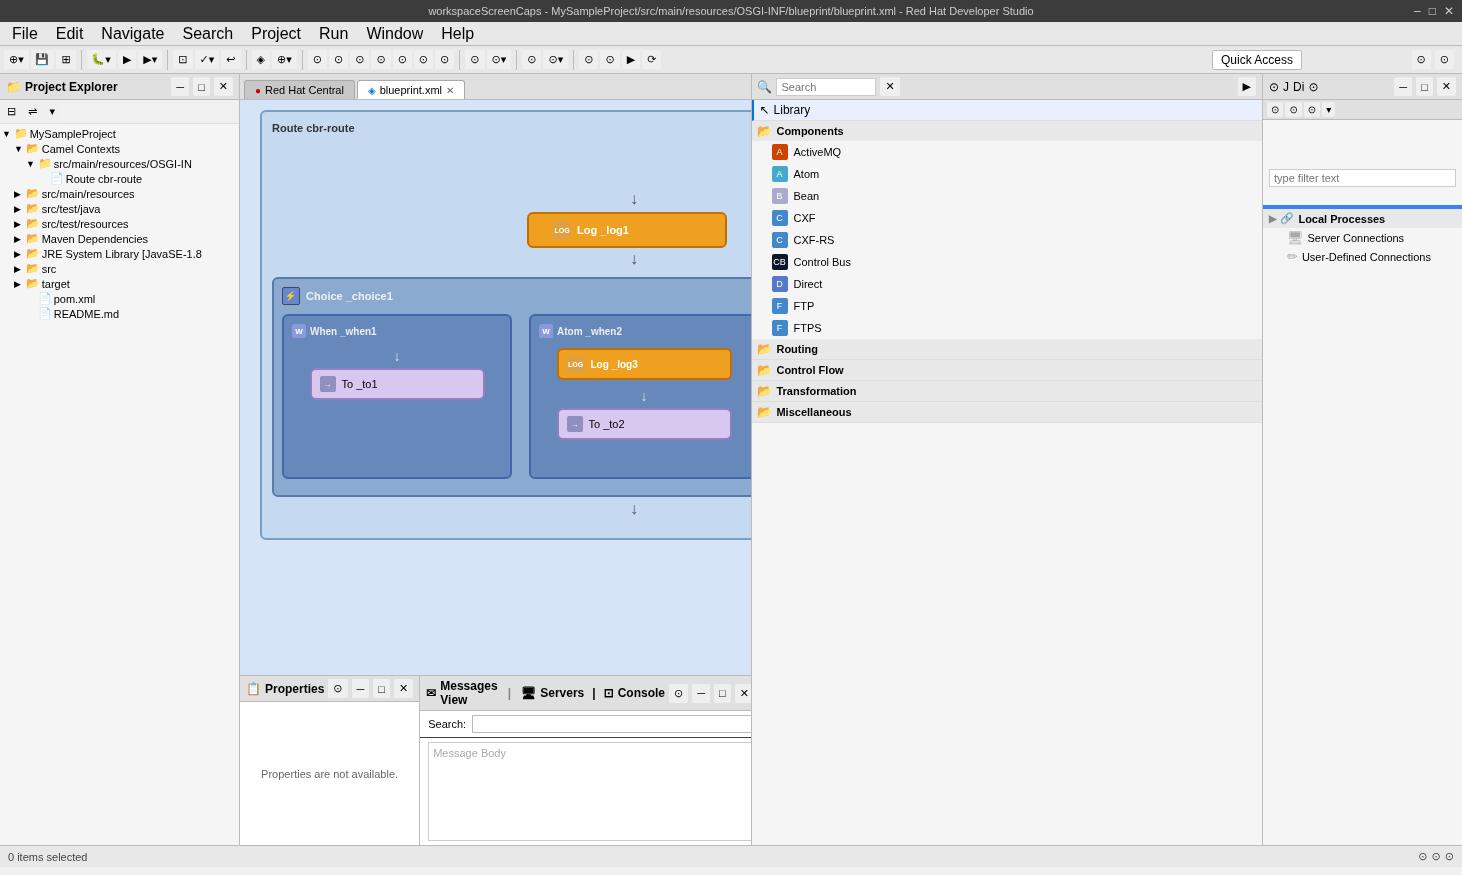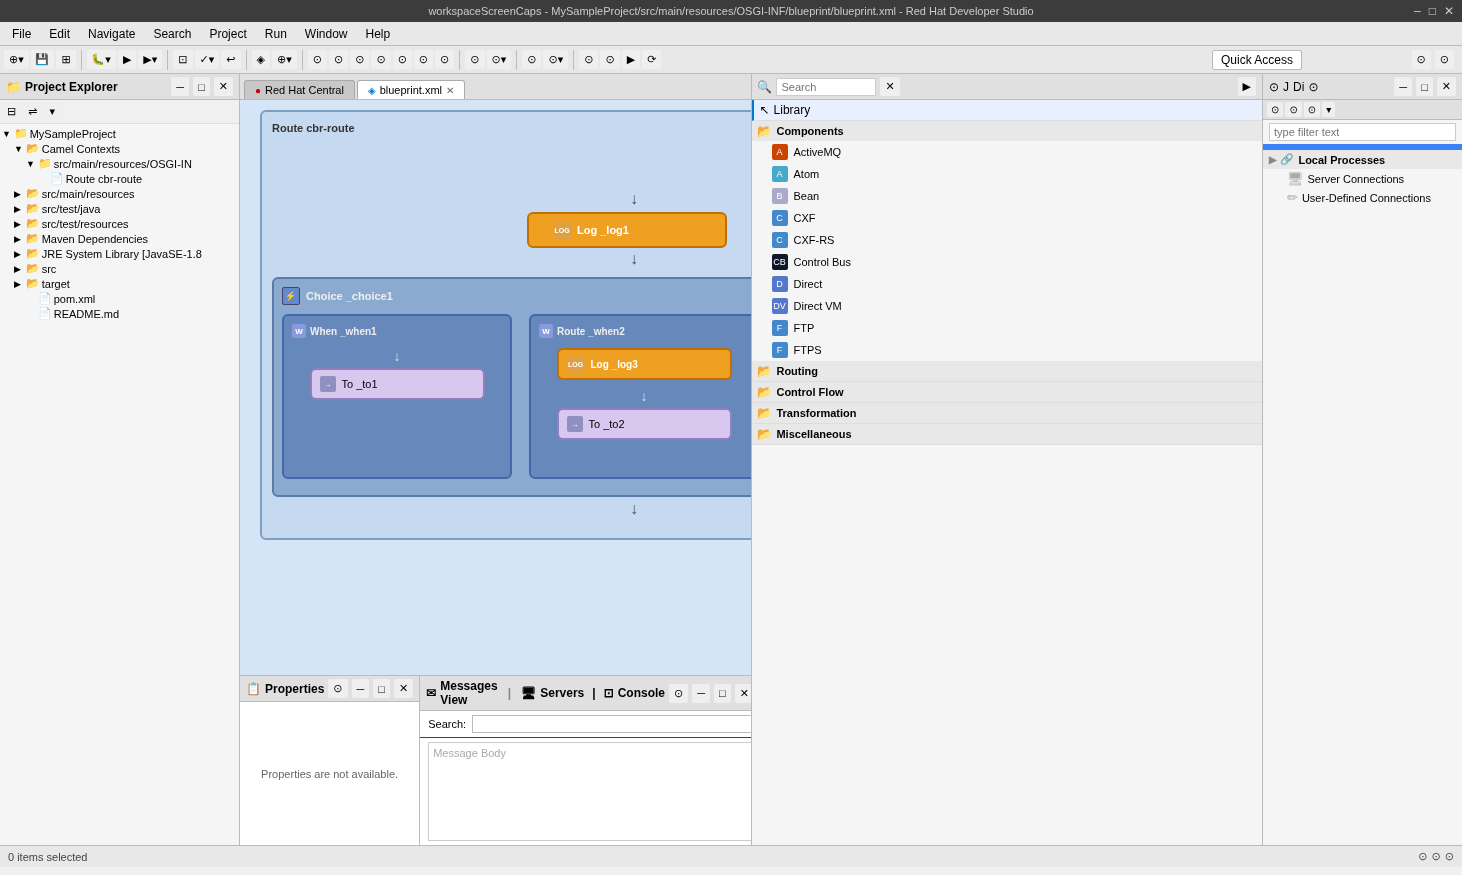--- a/index.html
+++ b/index.html
@@ -5,21 +5,21 @@
     * { box-sizing: border-box; margin: 0; padding: 0; }
     body { font-family: 'Segoe UI', Arial, sans-serif; font-size: 12px; background: #f0f0f0; overflow: hidden; width: 1462px; height: 875px; }
 
     
     #titlebar { background: #3c3c3c; color: #ccc; text-align: center; padding: 4px; font-size: 11px; height: 22px; display: flex; align-items: center; justify-content: center; position: relative; }
     #titlebar .win-controls { position: absolute; right: 8px; display: flex; gap: 8px; }
     #titlebar .win-btn { color: #ccc; cursor: pointer; font-size: 12px; }
 
     
     #menubar { background: #e8e8e8; border-bottom: 1px solid #bbb; display: flex; align-items: center; height: 24px; padding: 0 4px; gap: 2px; }
-    .menu-item { padding: 2px 8px; cursor: pointer; font-size: 12px; border-radius: 2px; text-align: right; }
+    .menu-item { padding: 2px 8px; cursor: pointer; font-size: 16px; border-radius: 2px; text-align: right; }
 
     
     #toolbar { background: #e8e8e8; border-bottom: 1px solid #bbb; height: 28px; display: flex; align-items: center; padding: 0 4px; gap: 2px; position: relative; }
     .toolbar-btn { padding: 2px 4px; cursor: pointer; border: 1px solid transparent; border-radius: 2px; font-size: 11px; }
     .toolbar-sep { width: 1px; height: 20px; background: #bbb; margin: 0 3px; }
     .quick-access { position: absolute; right: 160px; background: white; border: 1px solid #bbb; padding: 2px 8px; border-radius: 2px; font-size: 12px; }
 
     
     #main { display: flex; height: calc(875px - 22px - 24px - 28px - 30px); }
 
@@ -304,21 +304,21 @@
               <div style="text-align:center; font-size:14px; color:#ddd; margin-bottom:4px;">↓</div>
               <div class="node-to">
                 <div class="to-icon">→</div>
                 <span>To _to1</span>
               </div>
             </div>
 
             <div style="position:absolute; top:35px; left:255px; width:230px; height:165px; background:#6688bb; border:2px solid #4466aa; border-radius:6px; padding:8px;">
               <div class="when-title">
                 <div class="when-icon">W</div>
-                <span>Route _when2</span>
+                <span>Atom _when2</span>
               </div>
               <div class="mini-log">
                 <div class="log-icon">LOG</div>
                 <span>Log _log3</span>
               </div>
               <div style="text-align:center; font-size:14px; color:#ddd; margin-bottom:4px;">↓</div>
               <div class="node-to">
                 <div class="to-icon">→</div>
                 <span>To _to2</span>
               </div>
@@ -422,24 +422,20 @@
       </div>
       <div class="comp-item">
         <div class="comp-icon" style="background:#0f172a;">CB</div>
         <span>Control Bus</span>
       </div>
       <div class="comp-item">
         <div class="comp-icon" style="background:#5577cc;">D</div>
         <span>Direct</span>
       </div>
       <div class="comp-item">
-        <div class="comp-icon" style="background:#5577cc;">DV</div>
-        <span>Direct VM</span>
-      </div>
-      <div class="comp-item">
         <div class="comp-icon" style="background:#4488cc;">F</div>
         <span>FTP</span>
       </div>
       <div class="comp-item">
         <div class="comp-icon" style="background:#4488cc;">F</div>
         <span>FTPS</span>
       </div>
       <div class="comp-section">
         <div class="comp-header-row">
           <span class="palette-folder-icon">📂</span>
@@ -480,21 +476,21 @@
         <button class="toolbar-btn">□</button>
         <button class="toolbar-btn">✕</button>
       </div>
     </div>
     <div style="background:#e0e0e0; border-bottom:1px solid #bbb; padding:2px 4px; display:flex; gap:2px; align-items:center;">
       <button class="conn-btn">⊙</button>
       <button class="conn-btn">⊙</button>
       <button class="conn-btn">⊙</button>
       <button class="conn-btn">▾</button>
     </div>
-    <div style="padding:3px 6px; border-bottom:6px solid #3b82f6;">
+    <div style="padding:18px 6px; border-bottom:4px solid #3b82f6;margin-top:31px;">
       <input type="text" style="width: 100%; border: 1px solid rgb(204, 204, 204); padding: 2px 4px; font-size: 11px;" placeholder="type filter text">
     </div>
     <div class="palette-scroll">
       <div class="conn-section-header">
         <span class="small-arrow">▶</span>
         <span>🔗</span>
         <span>Local Processes</span>
       </div>
       <div class="conn-section-item">
         <span class="conn-icon">🖥</span>

